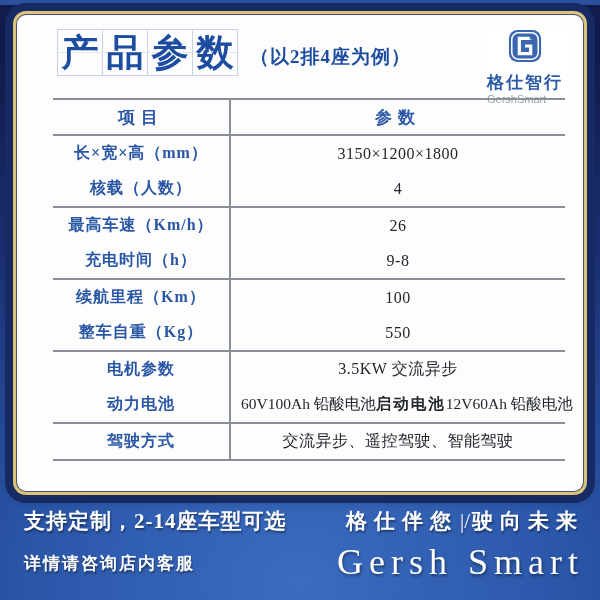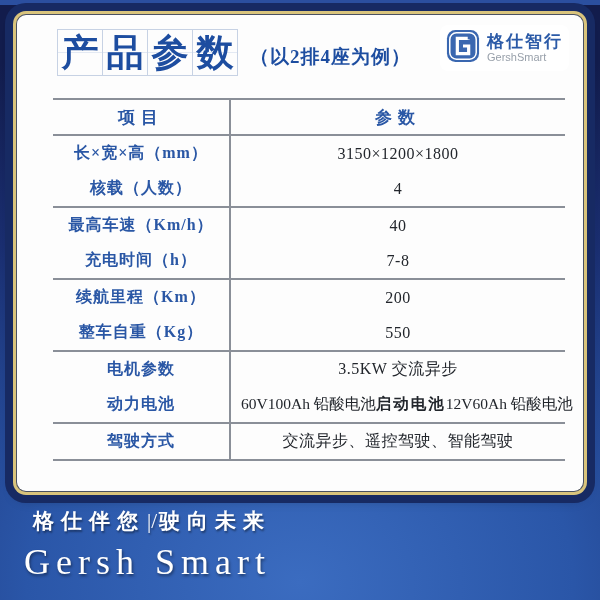--- a/index.html
+++ b/index.html
@@ -33,21 +33,21 @@
     background:linear-gradient(to bottom, transparent 48%, #e3e9f3 48%, #e3e9f3 52%, transparent 52%);
   }
   .title-cell:first-child{ margin-left:0; }
   .subtitle{
     font-size:19px; font-weight:bold; color:#1d4da0; margin-left:12px;
     letter-spacing:1px; padding-top:8px; white-space:nowrap;
   }
 
   
   .logo{ position:absolute; top:10px; right:14px; display:flex; align-items:center; gap:7px;
-         background:#fff; border-radius:8px; padding:4px 6px; }
+         background:#fff; border-radius:8px; padding:4px 6px;flex-direction:column; }
   .logo-texts{ display:flex; flex-direction:column; line-height:1.1; }
   .logo-cn{ font-family:"Liberation Sans","DejaVu Sans",sans-serif; font-size:17px; font-weight:bold; color:#2b5aa7; letter-spacing:2px; }
   .logo-en{ font-family:"Liberation Sans","DejaVu Sans",sans-serif; font-size:11px; color:#98a0aa; }
 
   
   .spec-table{
     position:absolute; left:36px; right:18px; top:83px;
     border-top:2px solid #8a8f98; border-bottom:2px solid #8a8f98;
   }
   .tgroup{ border-bottom:2px solid #8a8f98; }
@@ -129,31 +129,31 @@
           <div class="tvalue">3150×1200×1800</div>
         </div>
         <div class="trow">
           <div class="tlabel">核载（人数）</div>
           <div class="tvalue">4</div>
         </div>
       </div>
       <div class="tgroup">
         <div class="trow">
           <div class="tlabel">最高车速（Km/h）</div>
-          <div class="tvalue">40</div>
+          <div class="tvalue">26</div>
         </div>
         <div class="trow">
           <div class="tlabel">充电时间（h）</div>
-          <div class="tvalue">7-8</div>
+          <div class="tvalue">9-8</div>
         </div>
       </div>
       <div class="tgroup">
         <div class="trow">
           <div class="tlabel">续航里程（Km）</div>
-          <div class="tvalue">200</div>
+          <div class="tvalue">100</div>
         </div>
         <div class="trow">
           <div class="tlabel">整车自重（Kg）</div>
           <div class="tvalue">550</div>
         </div>
       </div>
       <div class="tgroup">
         <div class="trow">
           <div class="tlabel">电机参数</div>
           <div class="tvalue">3.5KW 交流异步</div>
@@ -170,19 +170,23 @@
       <div class="tgroup">
         <div class="trow">
           <div class="tlabel">驾驶方式</div>
           <div class="tvalue">交流异步、遥控驾驶、智能驾驶</div>
         </div>
       </div>
     </div>
 </div>
 
 <div class="footer">
+  <div class="footer-left">
+    <div class="foot-line1">支持定制，2-14座车型可选</div>
+    <div class="foot-line2">详情请咨询店内客服</div>
+  </div>
   <div class="footer-right">
     <div class="slogan">
       <span>格仕伴您</span><span class="divider">|/</span><span>驶向未来</span>
     </div>
     <div class="brand-en">Gersh Smart</div>
   </div>
 </div>
 
 </body></html>

